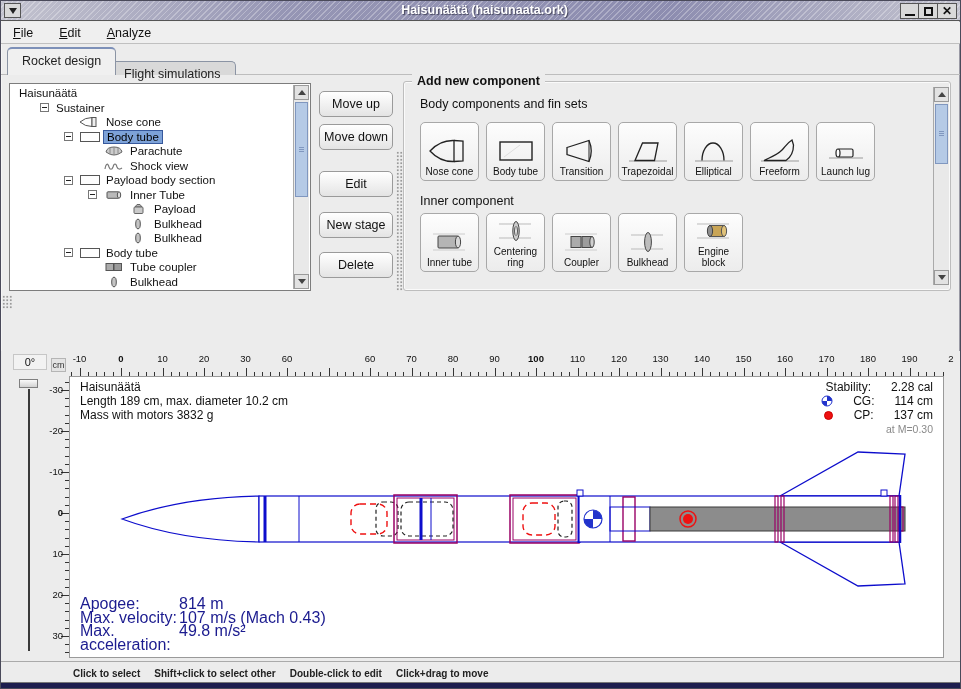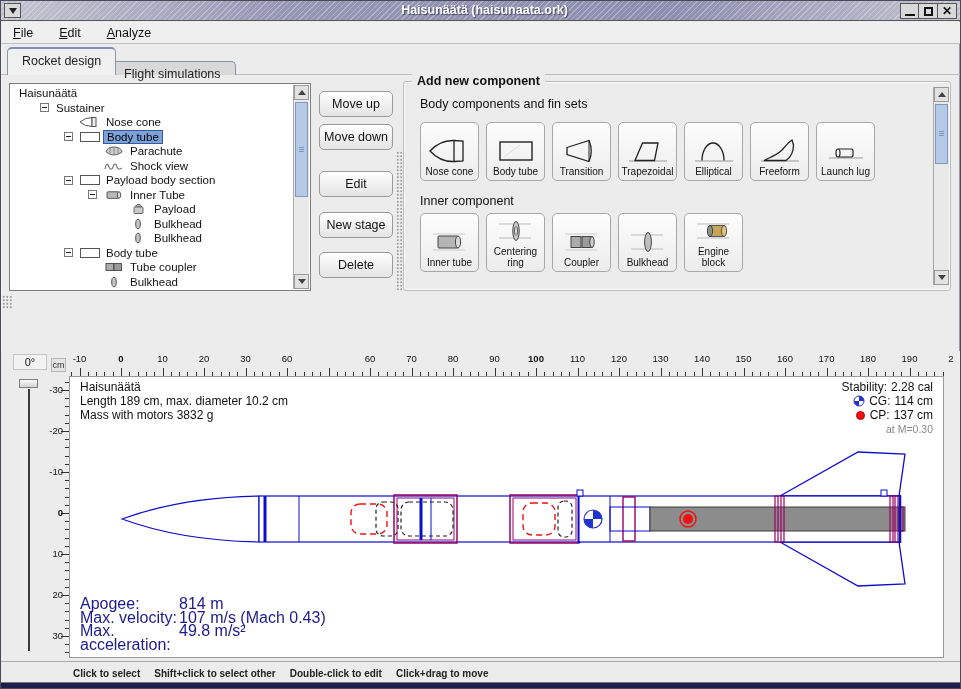--- a/index.html
+++ b/index.html
@@ -116,21 +116,21 @@
     font-size:9.5px; color:#111; }
   .h-label.bold, .v-label.bold { font-weight:bold; }
   #v-ruler { position:absolute; left:48px; top:25px; width:20px; height:282px; overflow:hidden; }
   .v-tick { position:absolute; right:0; height:1px; background:#333; }
   .v-label { position:absolute; left:0; width:14px; text-align:right; font-size:9.5px; color:#111; }
   #canvas { position:absolute; left:68px; top:25px; width:875px; height:282px; background:#fff;
     border:1px solid #9a9a9a; overflow:hidden; }
   #rocket-svg { position:absolute; left:0; top:0; }
   #info-block { position:absolute; left:10px; top:3px; font-size:12px; line-height:14px; color:#111; }
   #stats-block { position:absolute; right:10px; top:3px; font-size:12px; line-height:14px; color:#111; text-align:right; }
-  .stat-line { display:flex; justify-content:flex-end; align-items:center; gap:4px; }
+  .stat-line { display:flex; justify-content:flex-end; align-items:center; gap:20px; }
   .note { font-size:10.5px; color:#8a8a8a; }
   #flight-stats { position:absolute; left:10px; bottom:6px; font-size:16px; line-height:13.5px; }
   .fs-row { display:flex; }
   .fs-label { width:99px; }
   #status-bar { position:absolute; left:0; top:660px; width:100%; height:23px; background:#ececec;
     border-top:1px solid #aaa; display:flex; align-items:center; padding-left:72px; gap:14px; }
   .hint { font-size:10px; font-weight:bold; color:#222; }
   #bottom-strip { position:absolute; left:0; bottom:0; width:100%; height:6px; background:#1e1e4e;
     border-top:1px solid #777; }
 </style>

